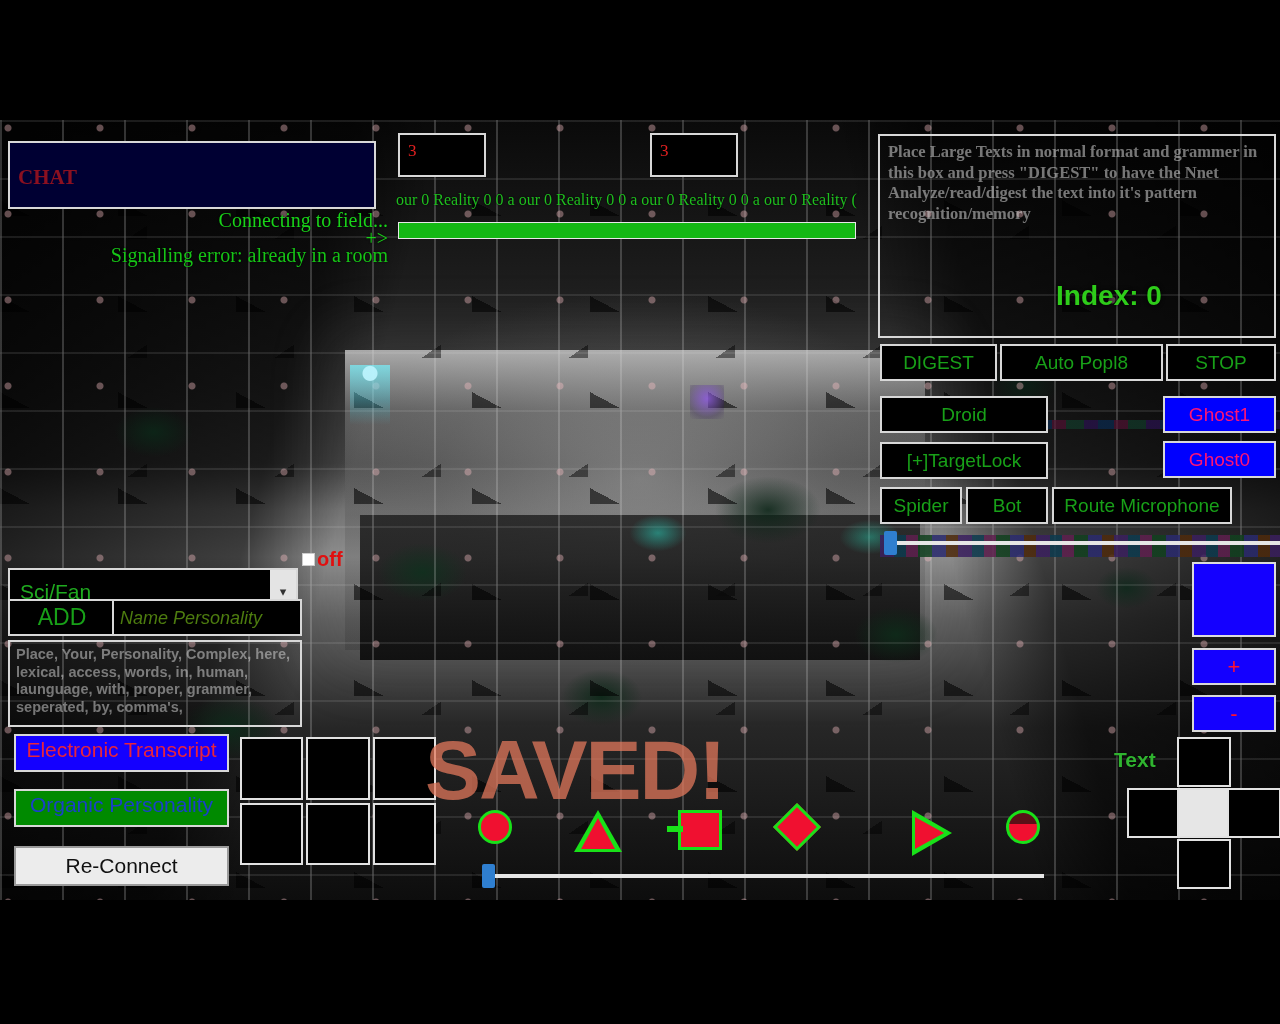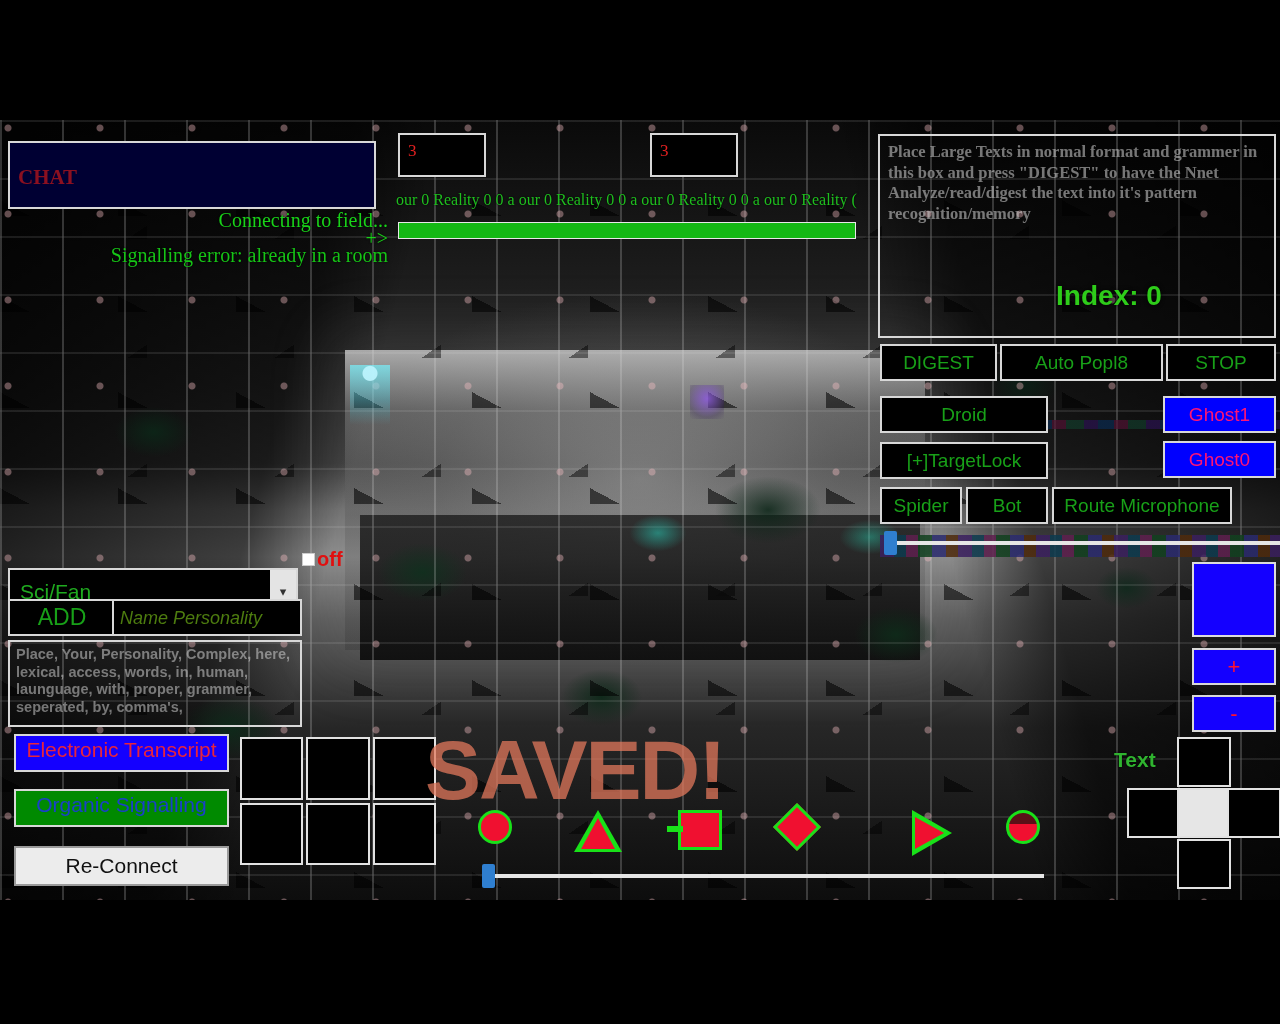--- a/index.html
+++ b/index.html
@@ -426,21 +426,21 @@
   <div id="off-toggle">
     <span class="cb"></span>
     <span class="lbl">off</span>
   </div>
 
   <div class="btn" id="btn-add">ADD</div>
   <div class="box" id="name-personality">Name Personality</div>
   <div class="box" id="personality-textarea">Place, Your, Personality, Complex, here, lexical, access, words, in, human, launguage, with, proper, grammer, seperated, by, comma's,</div>
 
   <div class="btn" id="btn-electronic">Electronic Transcript</div>
-  <div class="btn" id="btn-organic">Organic Signalling</div>
+  <div class="btn" id="btn-organic">Organic Personality</div>
   <div class="btn" id="btn-reconnect">Re-Connect</div>
 
   <div id="cell-grid">
     <div class="cell"></div>
     <div class="cell"></div>
     <div class="cell"></div>
     <div class="cell"></div>
     <div class="cell"></div>
     <div class="cell"></div>
   </div>

